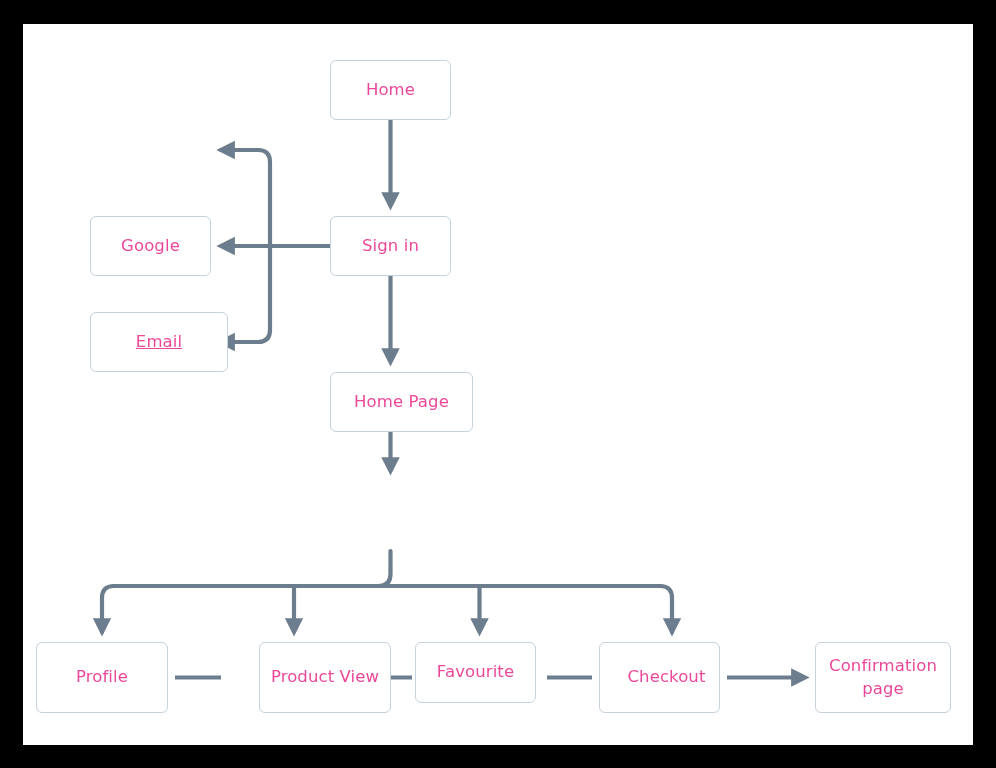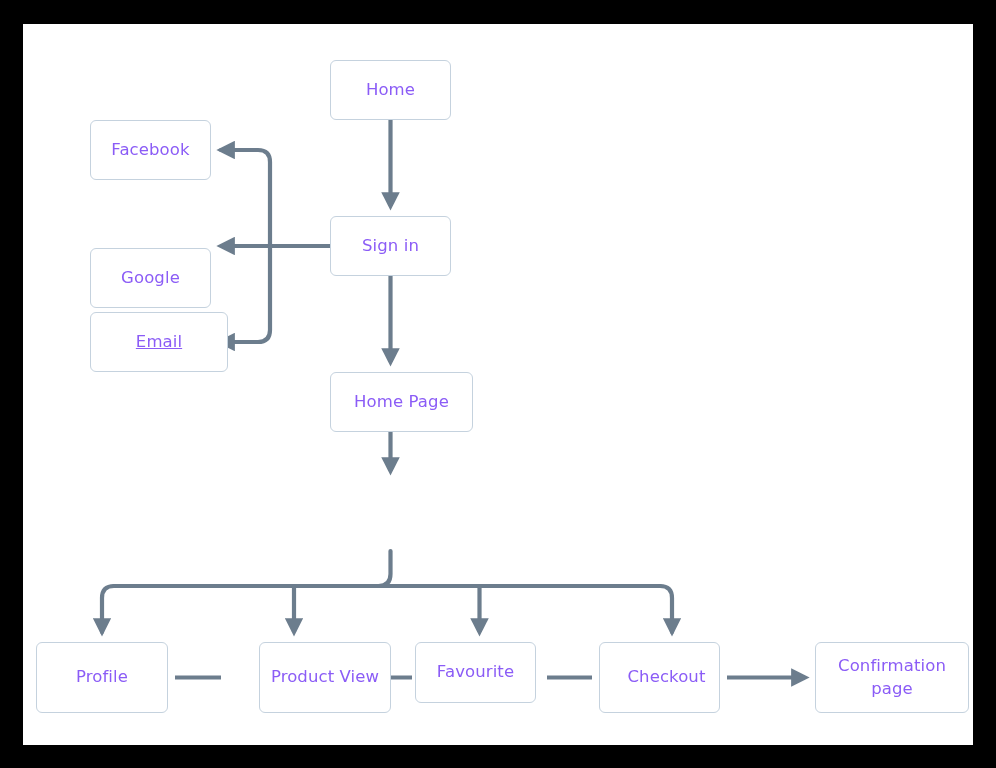--- a/index.html
+++ b/index.html
@@ -33,21 +33,21 @@
   .node-box {
     position: absolute;
     box-sizing: border-box;
     background: #ffffff;
     border: 1.6px solid #c5d2de;
     border-radius: 6px;
     display: flex;
     align-items: center;
     justify-content: center;
     text-align: center;
-    color: #8b5cf6;
+    color: #ec4899;
     font-size: 16.5px;
     line-height: 1.35;
     letter-spacing: 0.1px;
     padding: 2px 6px;
     z-index: 3;
   }
   .node-label {
     display: block;
     width: 100%;
     white-space: pre-line;
@@ -96,25 +96,22 @@
       <path d="M524,653.5 L569,653.5"></path>
 
       <path d="M704,653.5 L782,653.5" marker-end="url(#arrowhead)"></path>
     </g>
   </svg>
 
   <div class="node-box" style="left:307px; top:36px; width:121px; height:60px;">
     <span class="node-label">Home</span>
   </div>
 
-  <div class="node-box" style="left:67px; top:96px; width:121px; height:60px;">
-    <span class="node-label">Facebook</span>
-  </div>
 
-  <div class="node-box" style="left:67px; top:192px; width:121px; height:60px;margin-top:32px;">
+  <div class="node-box" style="left:67px; top:192px; width:121px; height:60px;">
     <span class="node-label">Google</span>
   </div>
 
   <div class="node-box" style="left:67px; top:288px; width:138px; height:60px;text-decoration:underline;">
     <span class="node-label">Email</span>
   </div>
 
   <div class="node-box" style="left:307px; top:192px; width:121px; height:60px;text-align:center;">
     <span class="node-label">Sign in</span>
   </div>
@@ -133,18 +130,18 @@
   </div>
 
   <div class="node-box" style="left:392px; top:618px; width:121px; height:61px;">
     <span class="node-label">Favourite</span>
   </div>
 
   <div class="node-box" style="left:576px; top:618px; width:121px; height:71px;padding-left:20px;">
     <span class="node-label">Checkout</span>
   </div>
 
-  <div class="node-box" style="left:792px; top:618px; width:154px; height:71px;align-items:center;">
+  <div class="node-box" style="left:792px; top:618px; width:136px; height:71px;align-items:center;">
     <span class="node-label">Confirmation
 page</span>
   </div>
 
 </div>
 
 </body></html>

